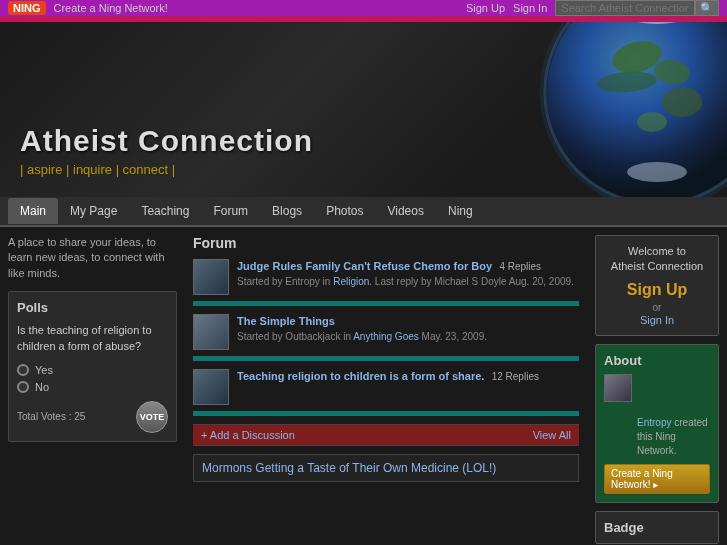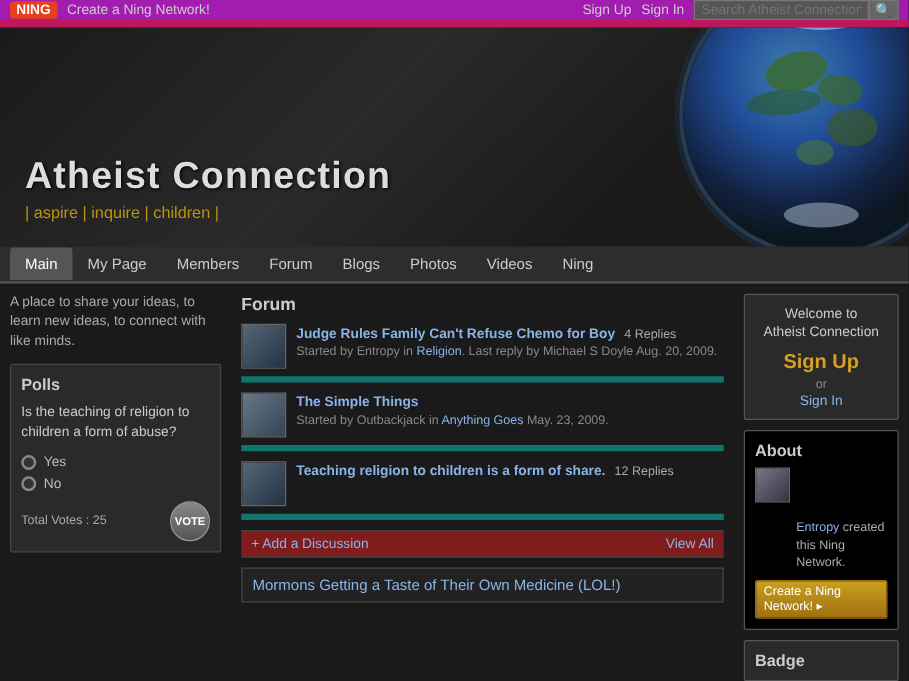--- a/index.html
+++ b/index.html
@@ -327,21 +327,21 @@
     #or-text {
       color: #888;
       font-size: 10px;
     }
     #signin-link {
       color: #8ab4e8;
       font-size: 11px;
       cursor: pointer;
     }
     #about-box {
-      background: #000000;
+      background: #14532d;
       border: 1px solid #555;
       padding: 8px;
       margin-bottom: 8px;
       border-radius: 2px;
     }
     #about-title {
       color: #ccc;
       font-size: 13px;
       font-weight: bold;
       margin-bottom: 6px;
@@ -433,28 +433,28 @@
     <ellipse cx="155" cy="120" rx="15" ry="10" fill="#4a7a3a" opacity="0.6"></ellipse>
 
     <ellipse cx="160" cy="10" rx="35" ry="12" fill="#ddeeff" opacity="0.5"></ellipse>
     <ellipse cx="160" cy="170" rx="30" ry="10" fill="#ddeeff" opacity="0.4"></ellipse>
 
     <circle cx="160" cy="90" r="112" fill="none" stroke="#4488cc" stroke-width="3" opacity="0.3"></circle>
     <circle cx="160" cy="90" r="115" fill="none" stroke="#2266aa" stroke-width="5" opacity="0.15"></circle>
   </svg>
   <div id="header-text">
     <div id="site-title">Atheist Connection</div>
-    <div id="site-tagline">| aspire | inquire | children |</div>
+    <div id="site-tagline">| aspire | inquire | connect |</div>
   </div>
 </div>
 
 <div id="nav-bar">
   <div class="nav-tab active">Main</div>
   <div class="nav-tab">My Page</div>
-  <div class="nav-tab">Members</div>
+  <div class="nav-tab">Teaching</div>
   <div class="nav-tab">Forum</div>
   <div class="nav-tab">Blogs</div>
   <div class="nav-tab">Photos</div>
   <div class="nav-tab">Videos</div>
   <div class="nav-tab">Ning</div>
 </div>
 
 <div id="content-area">
 
   <div id="left-sidebar">

